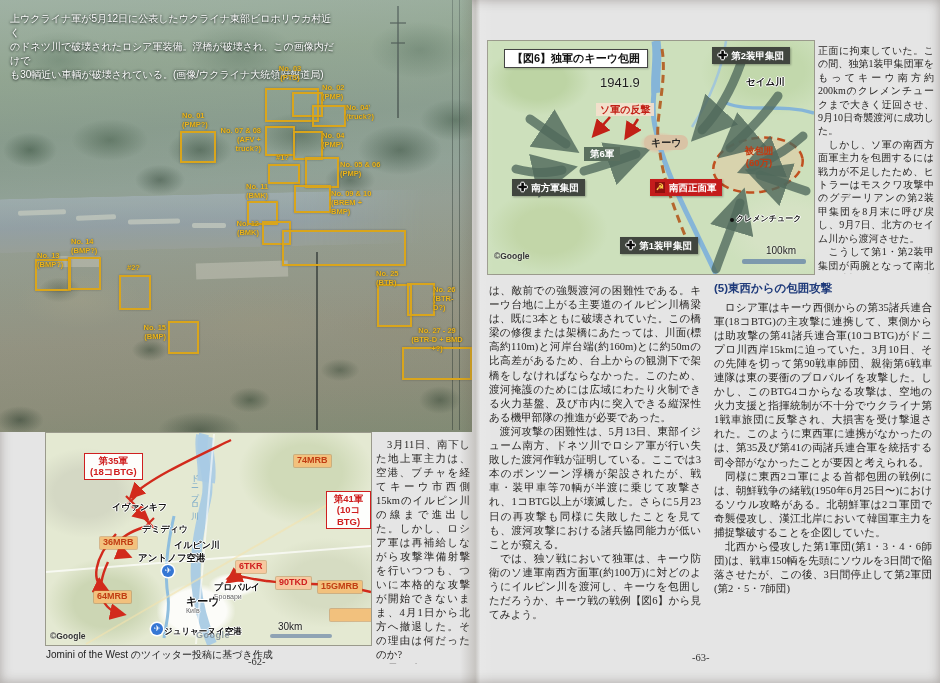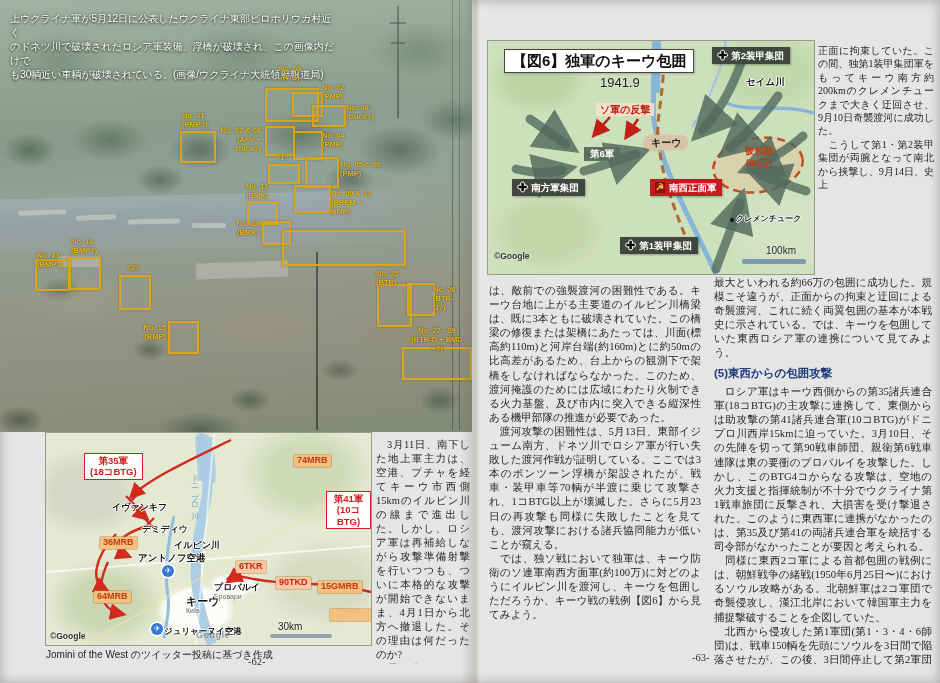--- a/index.html
+++ b/index.html
@@ -328,21 +328,21 @@
         <path d="M42,78 C56,88 66,95 78,103" marker-end="url(#ar6d)"></path>
         <path d="M28,128 C48,133 60,132 74,129" marker-end="url(#ar6d)"></path>
       </g>
 
       <g stroke="#c22016" stroke-width="2.6" fill="none">
         <path d="M122,76 L107,93" marker-end="url(#ar6r)"></path>
         <path d="M150,78 L139,95" marker-end="url(#ar6r)"></path>
       </g>
     </svg>
 
-    <div class="map-title" style="left:16px;top:8px;font-size:15px;">【図6】独軍のキーウ包囲</div>
+    <div class="map-title" style="left:16px;top:8px;font-size:11px;">【図6】独軍のキーウ包囲</div>
     <div id="m6-date" style="left:112px;top:34px;">1941.9</div>
 
     <div class="m6-dark" style="left:224px;top:6px;">
       <span class="cross">✚</span>
       <span>第2装甲集団</span>
     </div>
     <div class="place" style="left:258px;top:36px;font-size:9.5px;">セイム川</div>
     <div class="m6-counter" style="left:108px;top:62px;">ソ軍の反撃</div>
     <div class="m6-a6" style="left:96px;top:106px;">第6軍</div>
     <div class="m6-kyiv" style="left:156px;top:94px;">キーウ</div>
@@ -364,32 +364,32 @@
     <div class="dot" style="left:242px;top:177px;"></div>
     <div class="place" style="left:248px;top:174px;font-size:8px;">クレメンチューク</div>
 
     <div class="scaletxt" style="left:278px;top:204px;">100km</div>
     <div class="scalebar" style="left:254px;top:218px;width:64px;background:#7d99ad;height:5px;"></div>
     <div class="credit" style="left:6px;top:210px;">©Google</div>
   </div>
 
   <div class="col" id="col-rp-narrow">
     <p>正面に拘束していた。この間、独第1装甲集団軍をもってキーウ南方約200kmのクレメンチュークまで大きく迂回させ、9月10日奇襲渡河に成功した。</p>
+    <p>　しかし、ソ軍の南西方面軍主力を包囲するには戦力が不足したため、ヒトラーはモスクワ攻撃中のグデーリアンの第2装甲集団を8月末に呼び戻し、9月7日、北方のセイム川から渡河させた。</p>
     <p>　こうして第1・第2装甲集団が両腕となって南北から挟撃し、9月14日、史上</p>
   </div>
 
   <div class="col" id="col-rp-left">
     <p>は、敵前での強襲渡河の困難性である。キーウ台地に上がる主要道のイルピン川橋梁は、既に3本ともに破壊されていた。この橋梁の修復または架橋にあたっては、川面(標高約110m)と河岸台端(約160m)とに約50mの比高差があるため、台上からの観測下で架橋をしなければならなかった。このため、渡河掩護のためには広域にわたり火制できる火力基盤、及び市内に突入できる縦深性ある機甲部隊の推進が必要であった。</p>
     <p>　渡河攻撃の困難性は、5月13日、東部イジューム南方、ドネツ川でロシア軍が行い失敗した渡河作戦が証明している。ここでは3本のポンツーン浮橋が架設されたが、戦車・装甲車等70輌が半渡に乗じて攻撃され、1コBTG以上が壊滅した。さらに5月23日の再攻撃も同様に失敗したことを見ても、渡河攻撃における諸兵協同能力が低いことが窺える。</p>
     <p>　では、独ソ戦において独軍は、キーウ防衛のソ連軍南西方面軍(約100万)に対どのようにイルピン川を渡河し、キーウを包囲しただろうか、キーウ戦の戦例【図6】から見てみよう。</p>
 
   </div>
 
   <div class="col" id="col-rp-right">
-    <p>最大といわれる約66万の包囲に成功した。規模こそ違うが、正面からの拘束と迂回による奇襲渡河、これに続く両翼包囲の基本が本戦史に示されている。では、キーウを包囲していた東西ロシア軍の連携について見てみよう。</p>
     <div id="sec5-heading">(5)東西からの包囲攻撃</div>
     <p>　ロシア軍はキーウ西側からの第35諸兵連合軍(18コBTG)の主攻撃に連携して、東側からは助攻撃の第41諸兵連合軍(10コBTG)がドニプロ川西岸15kmに迫っていた。3月10日、その先陣を切って第90戦車師団、親衛第6戦車連隊は東の要衝のブロバルイを攻撃した。しかし、このBTG4コからなる攻撃は、空地の火力支援と指揮統制が不十分でウクライナ第1戦車旅団に反撃され、大損害を受け撃退された。このように東西軍に連携がなかったのは、第35及び第41の両諸兵連合軍を統括する司令部がなかったことが要因と考えられる。</p>
     <p>　同様に東西2コ軍による首都包囲の戦例には、朝鮮戦争の緒戦(1950年6月25日〜)におけるソウル攻略がある。北朝鮮軍は2コ軍団で奇襲侵攻し、漢江北岸において韓国軍主力を捕捉撃破することを企図していた。</p>
     <p>　北西から侵攻した第1軍団(第1・3・4・6師団)は、戦車150輌を先頭にソウルを3日間で陥落させたが、この後、3日間停止して第2軍団(第2・5・7師団)</p>
   </div>
 
   <div class="pageno" id="pageno-63">-63-</div>
 
   <div id="spine"></div>
 </div>

